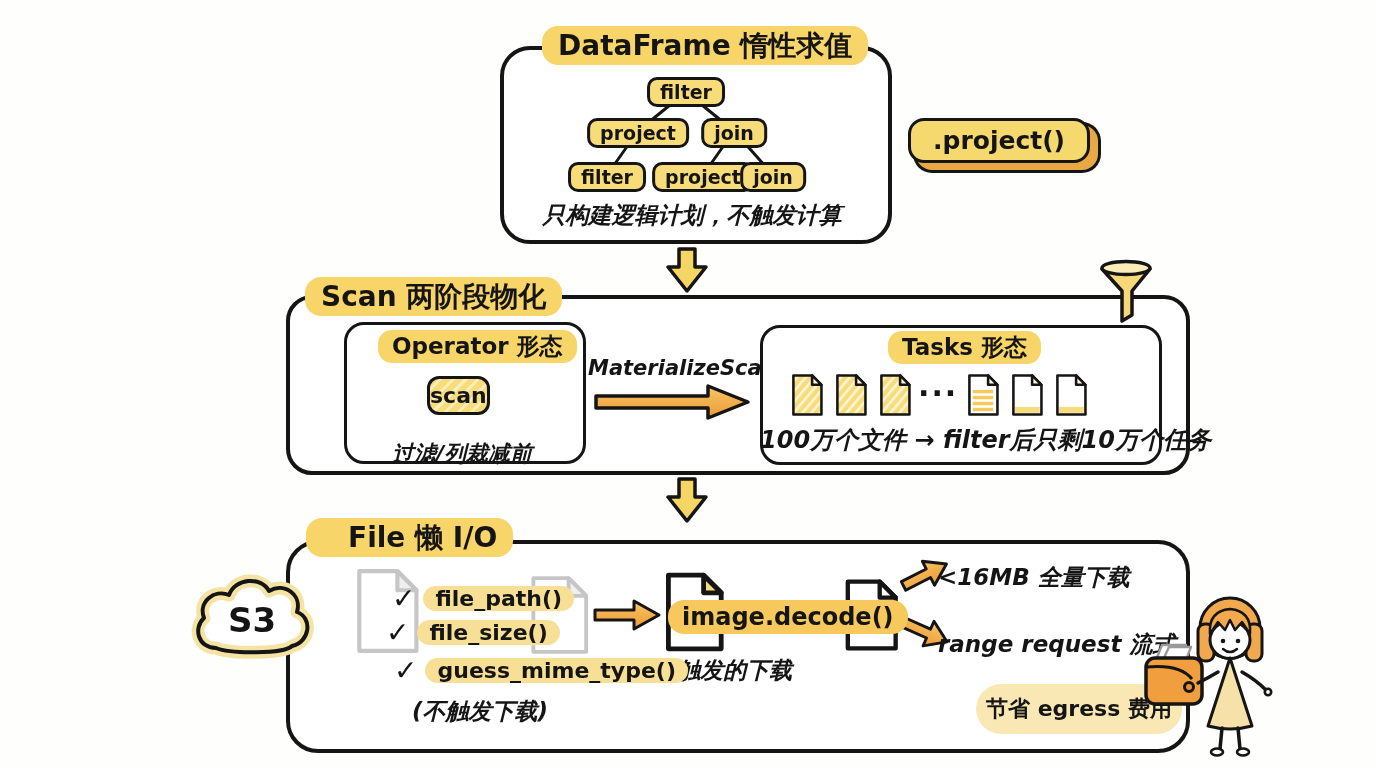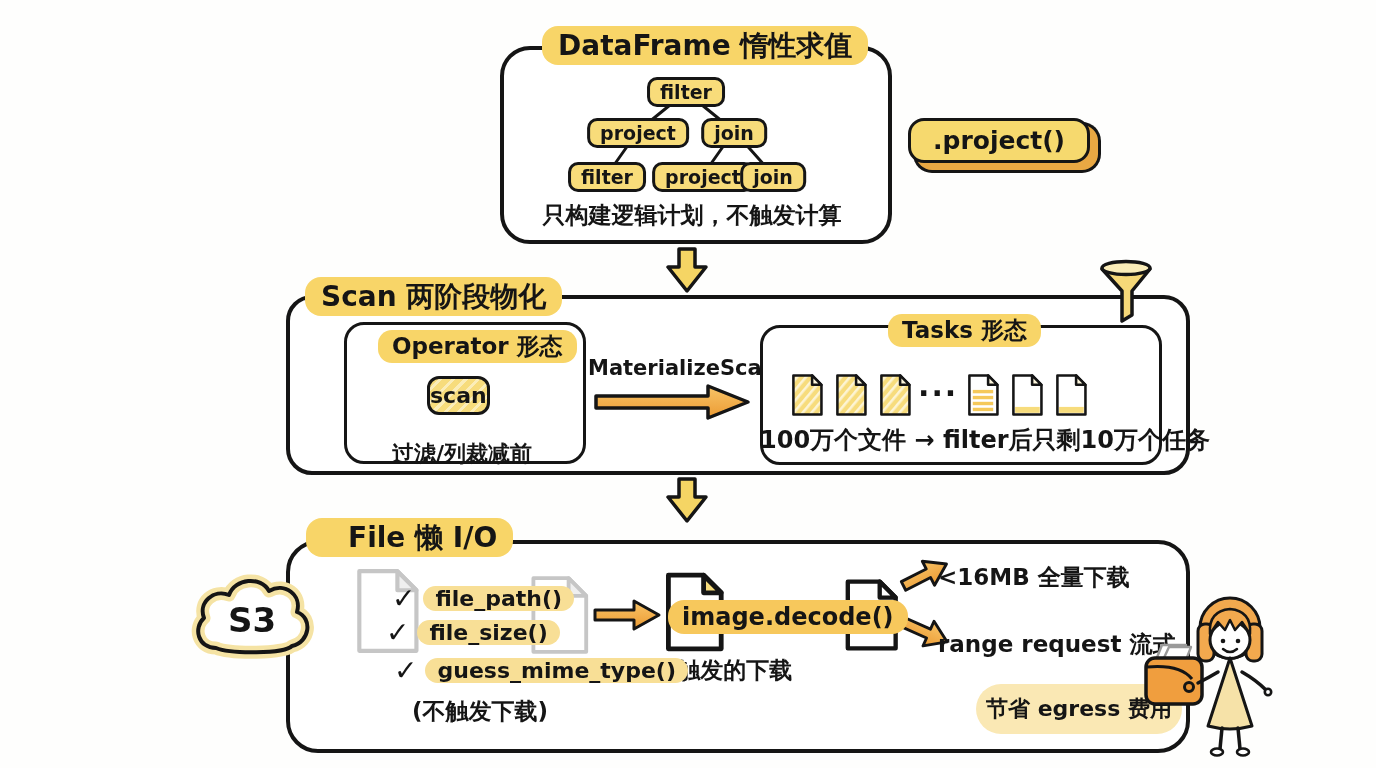--- a/index.html
+++ b/index.html
@@ -7,21 +7,21 @@
           font-family:"DejaVu Sans","Liberation Sans",sans-serif;font-weight:700;color:#151515;}
   .abs{position:absolute;}
   .box{position:absolute;border:4px solid #151515;border-radius:30px;background:#fff;}
   .subbox{position:absolute;border:3.5px solid #151515;border-radius:20px;background:#fff;}
   .pill-title{position:absolute;background:#F8D568;border-radius:16px;padding:2px 16px;
               font-size:28px;white-space:nowrap;line-height:1.25;z-index:3;}
   .pill-sub{position:absolute;background:#F8D568;border-radius:14px;padding:1px 14px;
             font-size:23px;white-space:nowrap;z-index:3;}
   .node{position:absolute;background:#F8DC7A;border:3px solid #151515;border-radius:10px;
         font-size:19px;padding:1px 10px;transform:translateX(-50%);white-space:nowrap;z-index:2;}
-  .caption{position:absolute;font-size:22px;white-space:nowrap;}
+  .caption{position:absolute;font-size:22px;white-space:nowrap;font-style:italic;}
   .collect-btn{position:absolute;background:#F6D96E;border:3.5px solid #151515;border-radius:16px;
                font-size:25px;padding:5px 22px;white-space:nowrap;
                box-shadow:8px 7px 0 0 #E9A843,8px 7px 0 3px #151515;}
   .scan-node{position:absolute;border:3.5px solid #151515;border-radius:12px;font-size:22px;
              padding:4px 0;background:repeating-linear-gradient(135deg,#F7DC7C 0 6px,#FBEDB8 6px 9px);}
   .chk-row{position:absolute;display:flex;align-items:center;gap:8px;white-space:nowrap;z-index:2;}
   .chk{font-size:28px;}
   .chk-pill{background:#F8DF96;border-radius:13px;padding:0 12px;font-size:22px;}
   .decode-pill{position:absolute;background:#F7C85C;border-radius:16px;padding:3px 14px;
                font-size:24px;white-space:nowrap;z-index:3;}
@@ -86,21 +86,21 @@
   <div class="pill-sub" style="left:378px;top:330px;">Operator 形态</div>
   <div class="scan-node" style="left:427px;top:376px;">scan</div>
   <div class="caption" style="left:344px;top:439px;width:236px;text-align:center;">过滤/列裁减前</div>
 
   <div class="caption" style="left:588px;top:356px;font-size:21px;">MaterializeScans</div>
   <svg class="abs" style="left:592px;top:382px;" width="160" height="40" viewBox="0 0 160 40">
     <path d="M4 14 H116 V4 L156 20 L116 36 V26 H4 Z" fill="url(#ag)" stroke="#151515" stroke-width="3.5" stroke-linejoin="round"></path>
   </svg>
 
   <div class="subbox" style="left:760px;top:325px;width:396px;height:134px;"></div>
-  <div class="pill-sub" style="left:888px;top:314px;">Tasks 形态</div>
+  <div class="pill-sub" style="left:888px;top:331px;">Tasks 形态</div>
 
   <svg class="abs" style="left:790px;top:372px;" width="34" height="46" viewBox="0 0 40 52">
     <path d="M4 3 H26 L37 14 V49 H4 Z" fill="url(#hatchY)" stroke="#151515" stroke-width="3" stroke-linejoin="round"></path>
     <path d="M26 3 V14 H37 Z" fill="#FDF6DC" stroke="#151515" stroke-width="3" stroke-linejoin="round"></path>
   </svg>
   <svg class="abs" style="left:834px;top:372px;" width="34" height="46" viewBox="0 0 40 52">
     <path d="M4 3 H26 L37 14 V49 H4 Z" fill="url(#hatchY)" stroke="#151515" stroke-width="3" stroke-linejoin="round"></path>
     <path d="M26 3 V14 H37 Z" fill="#FDF6DC" stroke="#151515" stroke-width="3" stroke-linejoin="round"></path>
   </svg>
   <svg class="abs" style="left:878px;top:372px;" width="34" height="46" viewBox="0 0 40 52">

